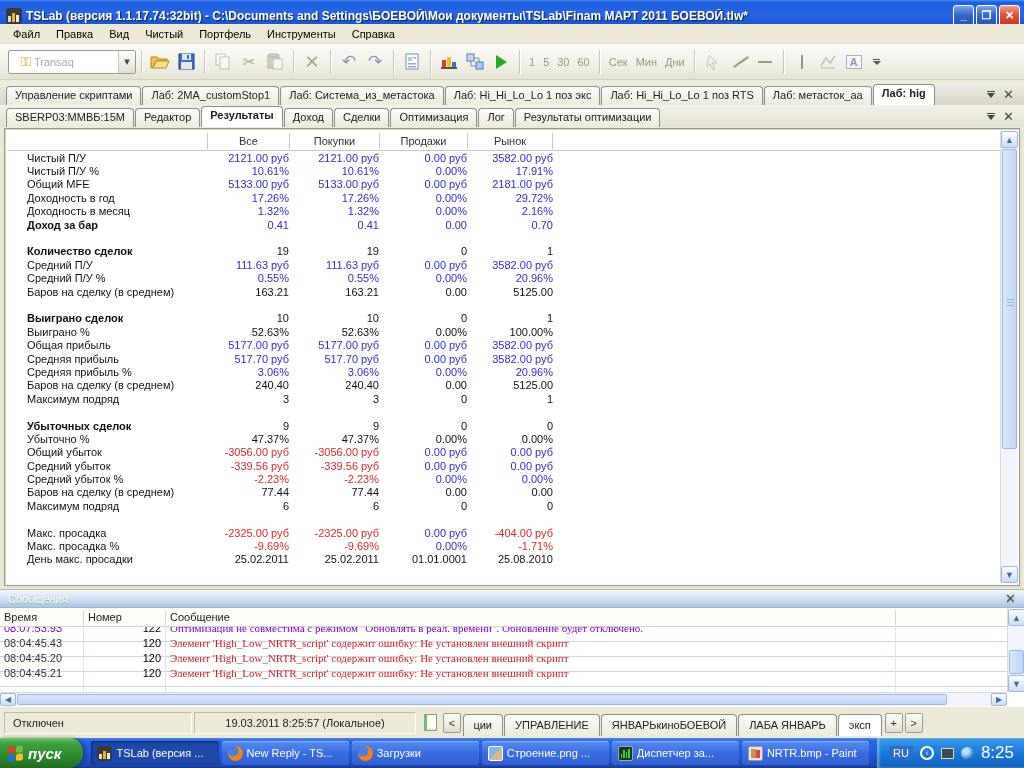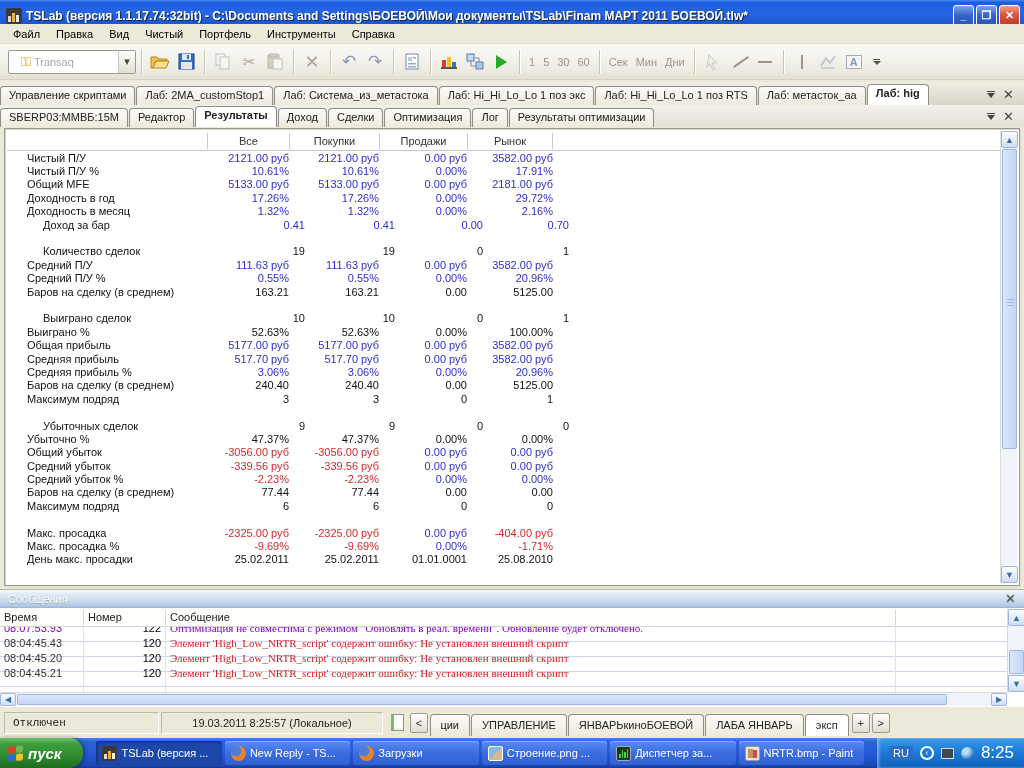--- a/index.html
+++ b/index.html
@@ -43,21 +43,21 @@
   .play-tri { width:0; height:0; border-left:11px solid #28a828; border-top:7px solid transparent; border-bottom:7px solid transparent; }
   .dash-ico { width:14px; height:2px; background:#9a978c; }
   .pipe-ico { width:2px; height:14px; background:#9a978c; }
   .slash-ico { width:16px; height:16px; position:relative; }
   .slash-ico::before{content:""; position:absolute; left:1px; top:7px; width:18px; height:2px; background:#9a978c; transform:rotate(-35deg);}
   .overflow-btn { width:12px; display:flex; flex-direction:column; align-items:center; gap:1px; margin-left:4px; }
   .overflow-btn .bar{width:7px;height:1px;background:#555;}
   .overflow-btn .tri{width:0;height:0;border-top:4px solid #555;border-left:4px solid transparent;border-right:4px solid transparent;}
 
   
-  .tabstrip { position:absolute; left:0; width:1024px; display:flex; align-items:flex-end; 
+  .tabstrip { position:absolute; left:0; width:1024px; display:flex; align-items:flex-end; padding-left:6px;
     background:linear-gradient(180deg,#efeee6,#d9d6c6); }
   .tabstrip1 { top:82px; height:23px; }
   .tabstrip2 { top:105px; height:22px; background:linear-gradient(180deg,#f2f1ea,#e3e1d4); }
   .tab { height:19px; padding:2px 8px 0; margin-right:1px; border:1px solid #8e8e88; border-bottom:none;
     border-radius:4px 4px 0 0; background:linear-gradient(180deg,#fcfbf8,#ece9dd); white-space:nowrap; color:#222; }
   .tab.active { background:#fff; font-weight:bold; height:21px; position:relative; z-index:2; }
   .strip-ctrl { margin-left:auto; display:flex; align-items:center; gap:8px; padding:0 10px 4px 0; }
   .pin-btn { display:flex; flex-direction:column; align-items:center; gap:1px; }
   .pin-btn .bar{width:8px;height:1px;background:#444;}
   .pin-btn .tri{width:0;height:0;border-top:5px solid #444;border-left:4px solid transparent;border-right:4px solid transparent;}
@@ -66,21 +66,21 @@
   
   .results-outer { position:absolute; left:4px; top:128px; width:1016px; height:458px;
     background:#fff; border:1px solid #9a9a94; box-shadow:inset 1px 1px 0 #d8d5c5, 2px 2px 0 #e4e1d1; }
   .results-inner { position:absolute; left:2px; top:2px; right:19px; bottom:2px; background:#fff; overflow:hidden; }
   .r-header { display:flex; height:20px; align-items:center; border-bottom:1px solid #c8c8c4; color:#333; }
   .rh-label { width:200px; }
   .rh-cell { text-align:center; border-left:1px solid #c8c8c4; height:16px; line-height:16px; }
   .rh-cell:last-child { border-right:1px solid #c8c8c4; }
   .r-row { display:flex; height:13.4px; align-items:center; }
   .r-label { width:200px; padding-left:20px; color:#111; white-space:nowrap; }
-  .r-label.b { font-weight:normal;margin-left:16px; }
+  .r-label.b { font-weight:bold; }
   .r-val { text-align:right; white-space:nowrap; overflow:hidden; }
   .w1{width:82px;} .w2{width:90px;} .w3{width:88px;} .w4{width:86px;}
   .c-blue{color:#2e2ec8;} .c-red{color:#d42a2a;} .c-black{color:#111;}
   
   .vscroll { position:absolute; top:2px; right:2px; bottom:2px; width:17px; background:#f2f4fb; border-left:1px solid #dcdcd4; }
   .sb-arrow { position:absolute; left:0; width:17px; height:17px; background:linear-gradient(180deg,#fdfefe,#cfdcf3);
     border:1px solid #9eb6e4; border-radius:2px; color:#3a6ea5; font-size:9px; display:flex; align-items:center; justify-content:center; }
   .sb-thumb { position:absolute; left:1px; width:15px; background:linear-gradient(90deg,#dce8fb,#c2d5f5); border:1px solid #9eb6e4; border-radius:2px; }
   .sb-grip { position:absolute; left:4px; top:50%; width:7px; height:8px;
     background:repeating-linear-gradient(180deg,#9eb6e4 0 1px,transparent 1px 3px); }
@@ -101,21 +101,21 @@
   .msg-vscroll { position:absolute; top:19px; right:0; bottom:14px; width:17px; background:#f2f4fb; border-left:1px solid #dcdcd4; }
   .msg-hscroll { position:absolute; left:0; bottom:0; height:14px; right:17px; background:#f2f4fb; border-top:1px solid #dcdcd4; }
   .hs-arrow { position:absolute; top:0; width:16px; height:13px; background:linear-gradient(180deg,#fdfefe,#cfdcf3);
     border:1px solid #9eb6e4; border-radius:2px; color:#3a6ea5; font-size:8px; display:flex; align-items:center; justify-content:center; }
   .hs-thumb { position:absolute; top:1px; height:11px; left:17px; right:60px; background:linear-gradient(180deg,#dce8fb,#c2d5f5); border:1px solid #9eb6e4; border-radius:2px; }
 
   
   .statusbar { position:absolute; left:0; top:706px; width:1024px; height:32px; background:#ece9d8; border-top:1px solid #fff;
     display:flex; align-items:center; padding:0 4px; }
   .sp { height:22px; display:flex; align-items:center; padding:0 8px; border:1px solid; border-color:#bdbaa9 #fff #fff #bdbaa9; margin-right:2px; color:#222; }
-  .sp.conn { width:155px;font-family:Liberation Mono, monospace; }
+  .sp.conn { width:188px; }
   .sp.dt { width:222px; justify-content:center; }
   .note-icon { width:13px; height:17px; background:#fdfdf4; border:1px solid #8a9a8a; border-left:3px solid #7ab87a; margin:0 6px;
     box-shadow:inset 0 3px 0 #fff, inset 0 -2px 0 #eee; }
   .ws-nav { width:18px; height:20px; border:1px solid #9a9a94; background:linear-gradient(180deg,#fdfdfb,#e0ddd0); border-radius:2px;
     display:flex; align-items:center; justify-content:center; color:#333; margin-right:2px; }
   .ws-tabs { display:flex; align-items:flex-end; height:26px; overflow:hidden; }
   .ws-tab { height:22px; padding:4px 10px 0; border:1px solid #8e8e88; border-bottom:none; border-radius:4px 4px 0 0;
     background:linear-gradient(180deg,#fcfbf8,#ece9dd); margin-right:1px; white-space:nowrap; color:#222; }
   .ws-tab.active { background:#fff; }
   .ws-tab.clip { max-width:40px; overflow:hidden; direction:rtl; }
@@ -123,21 +123,21 @@
   
   .taskbar { position:absolute; left:0; top:738px; width:1024px; height:30px;
     background:linear-gradient(180deg,#4584f0 0%,#2b63dd 12%,#2458d4 55%,#1c47b4 92%,#15388f 100%); display:flex; align-items:center; }
   .start-btn { height:30px; padding:0 22px 0 8px; display:flex; align-items:center; gap:5px;
     background:linear-gradient(180deg,#6cc46c 0%,#3c9e3c 20%,#2f8b2f 60%,#1f6b1f 100%);
     border-radius:0 14px 14px 0; box-shadow:2px 0 4px rgba(0,0,0,.35); color:#fff; font-weight:bold; font-style:italic; font-size:15px; }
   .xp-flag { width:15px; height:15px; display:grid; grid-template-columns:7px 7px; grid-template-rows:7px 7px; gap:1px; transform:skewY(-5deg); }
   .xp-flag i:nth-child(1){background:#e03c28;} .xp-flag i:nth-child(2){background:#70b84c;}
   .xp-flag i:nth-child(3){background:#2a6cd4;} .xp-flag i:nth-child(4){background:#f0c028;}
   .xp-flag i { border-radius:2px; }
-  .task-btns { flex:1; display:flex; align-items:center; gap:3px; padding:0 13px; overflow:hidden;border-radius:8px; }
+  .task-btns { flex:1; display:flex; align-items:center; gap:3px; padding:0 8px; overflow:hidden;border-radius:8px; }
   .task-btn { height:24px; flex:1; min-width:0; max-width:128px; display:flex; align-items:center; gap:4px; padding:0 6px;
     background:linear-gradient(180deg,#5a8cf0,#3a6ce0 50%,#3260d0); border-radius:3px; box-shadow:inset 0 1px 0 #87aef5; color:#fff; white-space:nowrap; }
   .task-btn.active { background:#1e48a8; box-shadow:inset 1px 1px 3px #0c2a70; }
   .task-btn .tlabel { overflow:hidden; text-overflow:ellipsis; }
   .ticon { width:15px; height:15px; flex:0 0 15px; border-radius:2px; position:relative; }
   .ticon.tslab { background:#3a3a3a; display:flex; align-items:flex-end; gap:1px; padding:2px; }
   .ticon.tslab i{display:block;width:3px;} .ticon.tslab i:nth-child(1){height:5px;background:#ddd;} .ticon.tslab i:nth-child(2){height:8px;background:#f0b030;} .ticon.tslab i:nth-child(3){height:6px;background:#eee;}
   .ticon.firefox { border-radius:50%; background:radial-gradient(circle at 35% 35%, #4a7ed8 0 35%, #f08020 40% 75%, #d05810 100%); }
   .ticon.image { background:linear-gradient(135deg,#88b8e8 50%,#d8b890 50%); border:1px solid #fff; }
   .ticon.taskmgr { background:#1a3a1a; border:1px solid #9ab; display:flex; align-items:flex-end; gap:1px; padding:2px; }

